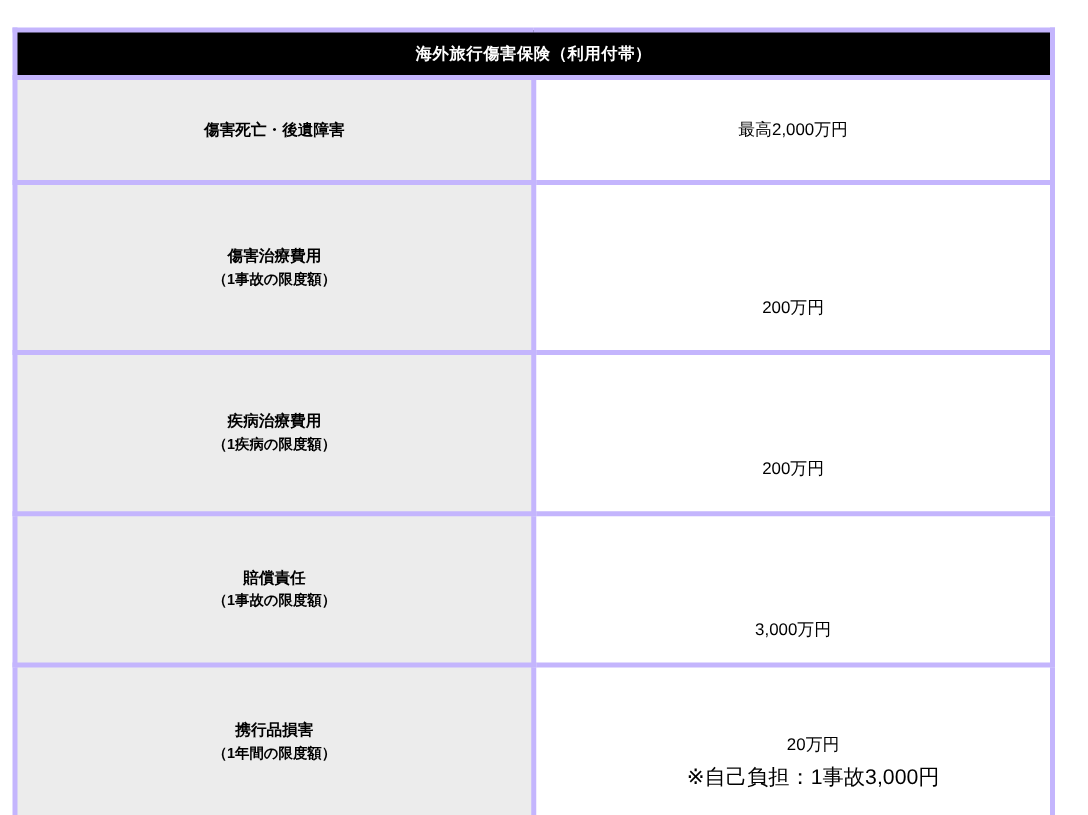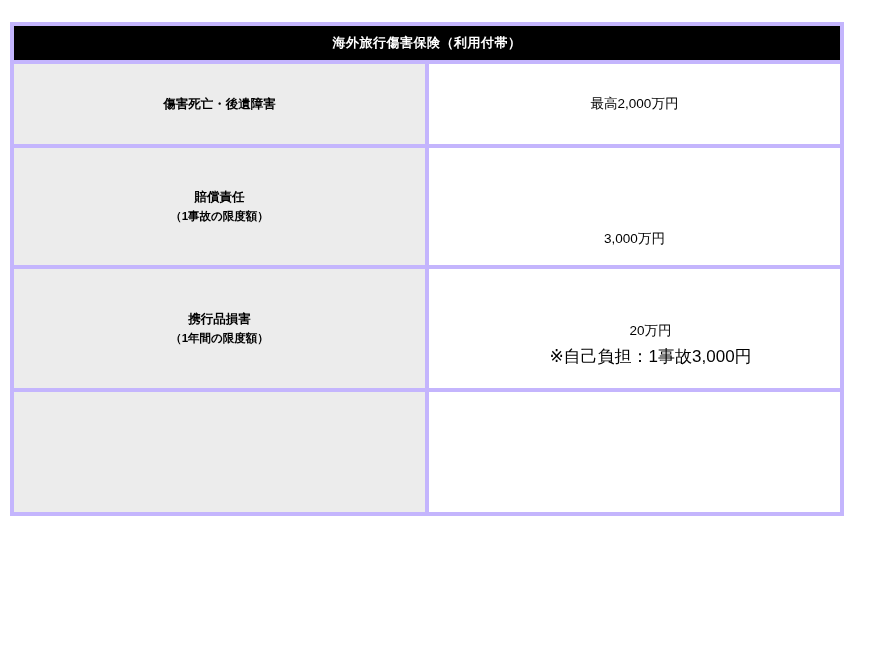--- a/index.html
+++ b/index.html
@@ -108,21 +108,39 @@
 
         <tr class="row-1">
           <td class="label-cell">
             <span class="label-main">傷害死亡・後遺障害</span>
           </td>
           <td class="value-cell">
             <span class="value-line">最高2,000万円</span>
           </td>
         </tr>
 
+        <tr class="row-2">
+          <td class="label-cell">
+            <span class="label-main">傷害治療費用</span>
+            <span class="label-sub">（1事故の限度額）</span>
+          </td>
+          <td class="value-cell">
+            <span class="value-line">200万円</span>
+          </td>
+        </tr>
 
+        <tr class="row-3">
+          <td class="label-cell">
+            <span class="label-main">疾病治療費用</span>
+            <span class="label-sub">（1疾病の限度額）</span>
+          </td>
+          <td class="value-cell">
+            <span class="value-line">200万円</span>
+          </td>
+        </tr>
 
         <tr class="row-4">
           <td class="label-cell">
             <span class="label-main">賠償責任</span>
             <span class="label-sub">（1事故の限度額）</span>
           </td>
           <td class="value-cell">
             <span class="value-line">3,000万円</span>
           </td>
         </tr>

